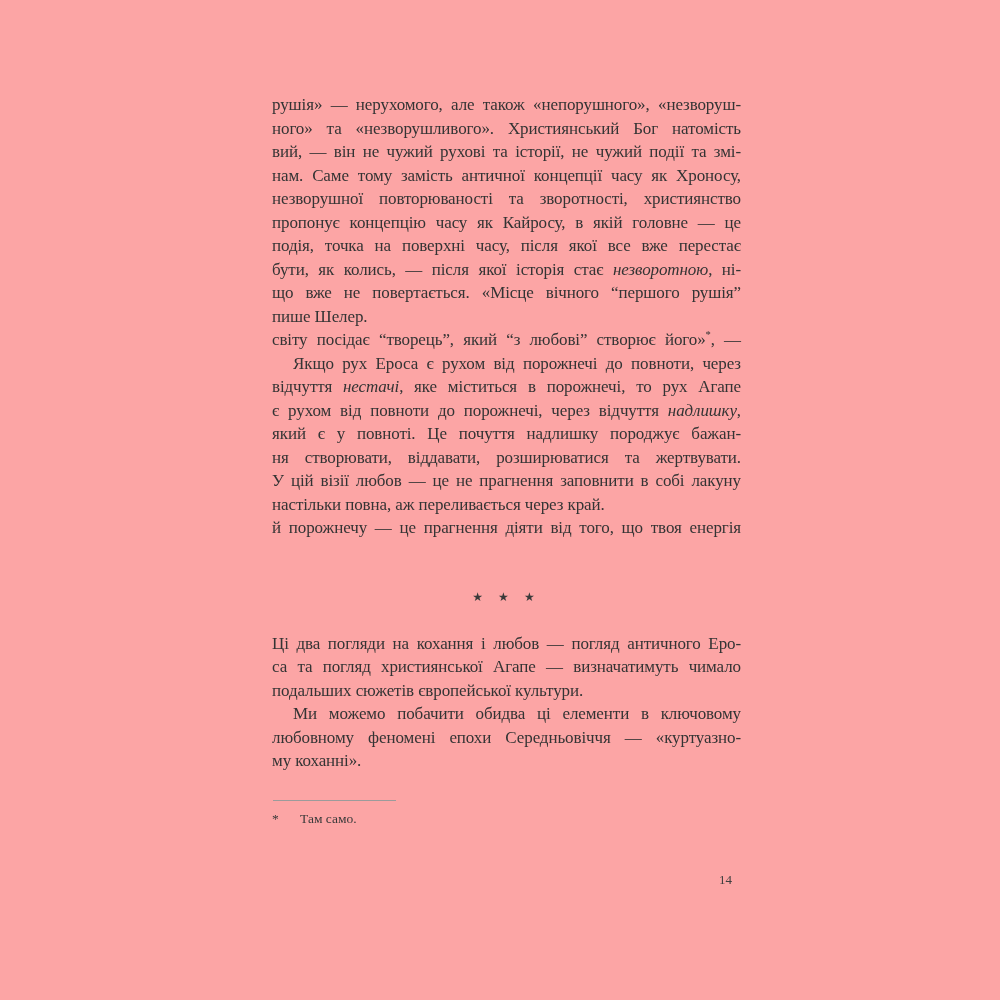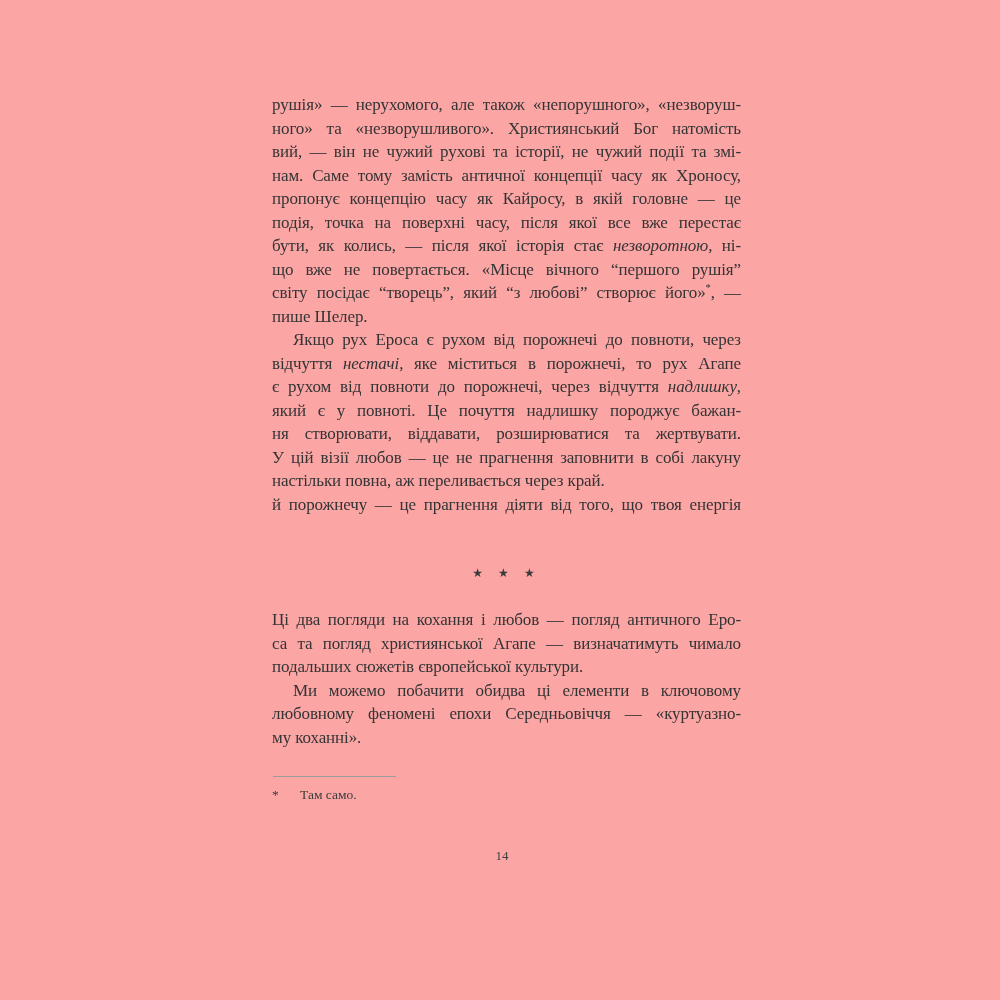--- a/index.html
+++ b/index.html
@@ -68,43 +68,44 @@
     line-height: 18px;
     color: #3a3a3a;
   }
   .fn-marker {
     width: 28px;
     flex: 0 0 28px;
   }
   .page-number {
     margin-top: 44px;
     width: 460px;
-    text-align: center;
+    text-align: right;
     font-size: 13px;
     color: #3f3f3f;
   }
 </style>
 </head>
 <body>
 
 <div class="page">
   <div class="text-column">
 
     <div id="block-a">
         <div class="para">
           <div class="line"><span>рушія» — нерухомого, але також «непорушного», «незворуш-</span></div>
           <div class="line"><span>ного» та «незворушливого». Християнський Бог натомість</span></div>
           <div class="line"><span>вий, — він не чужий рухові та історії, не чужий події та змі-</span></div>
           <div class="line"><span>нам. Саме тому замість античної концепції часу як Хроносу,</span></div>
+          <div class="line"><span>незворушної повторюваності та зворотності, християнство</span></div>
           <div class="line"><span>пропонує концепцію часу як Кайросу, в якій головне — це</span></div>
           <div class="line"><span>подія, точка на поверхні часу, після якої все вже перестає</span></div>
           <div class="line"><span>бути, як колись, — після якої історія стає </span><em>незворотною</em><span>, ні-</span></div>
           <div class="line"><span>що вже не повертається. «Місце вічного “першого рушія”</span></div>
+          <div class="line last"><span>пише Шелер.</span></div>
           <div class="line"><span>світу посідає “творець”, який “з любові” створює його»</span><sup>*</sup><span>, —</span></div>
-          <div class="line last"><span>пише Шелер.</span></div>
         </div>
         <div class="para indent">
           <div class="line"><span>Якщо рух Ероса є рухом від порожнечі до повноти, через</span></div>
           <div class="line"><span>відчуття </span><em>нестачі</em><span>, яке міститься в порожнечі, то рух Агапе</span></div>
           <div class="line"><span>є рухом від повноти до порожнечі, через відчуття </span><em>надлишку</em><span>,</span></div>
           <div class="line"><span>який є у повноті. Це почуття надлишку породжує бажан-</span></div>
           <div class="line"><span>ня створювати, віддавати, розширюватися та жертвувати.</span></div>
           <div class="line"><span>У цій візії любов — це не прагнення заповнити в собі лакуну</span></div>
           <div class="line last"><span>настільки повна, аж переливається через край.</span></div>
           <div class="line"><span>й порожнечу — це прагнення діяти від того, що твоя енергія</span></div>

